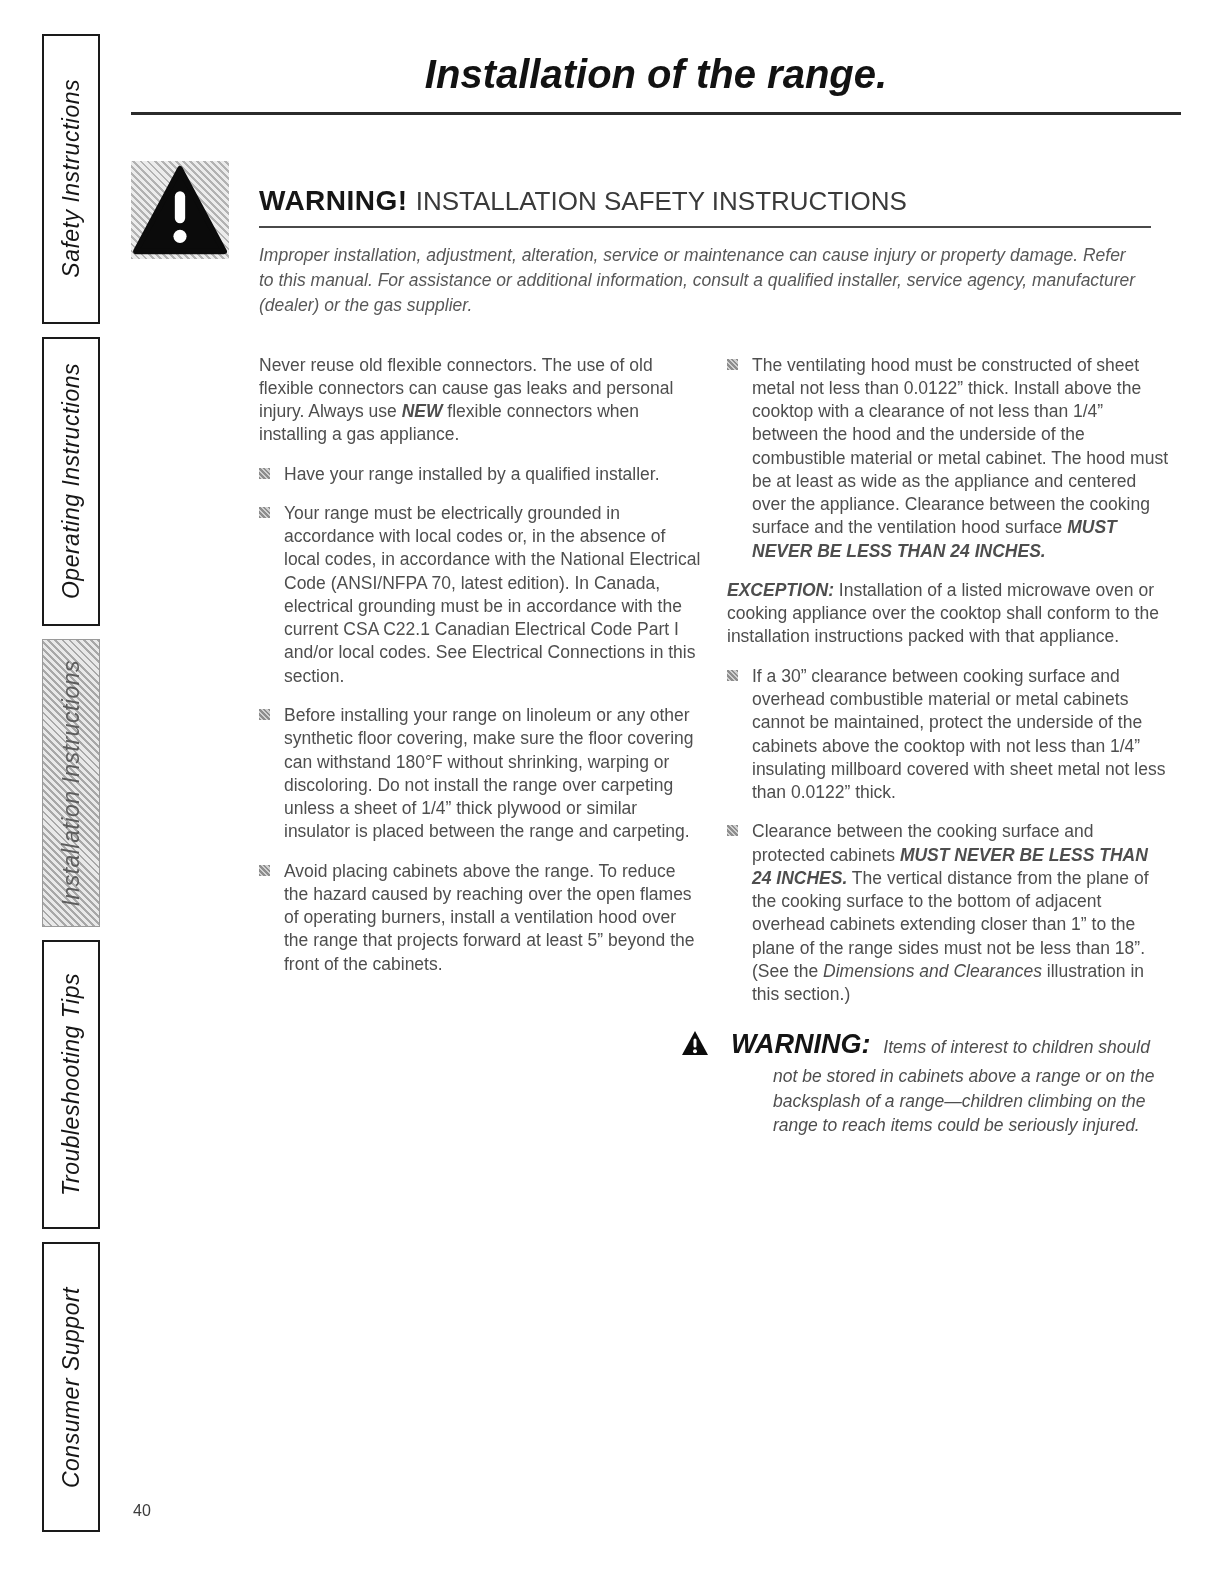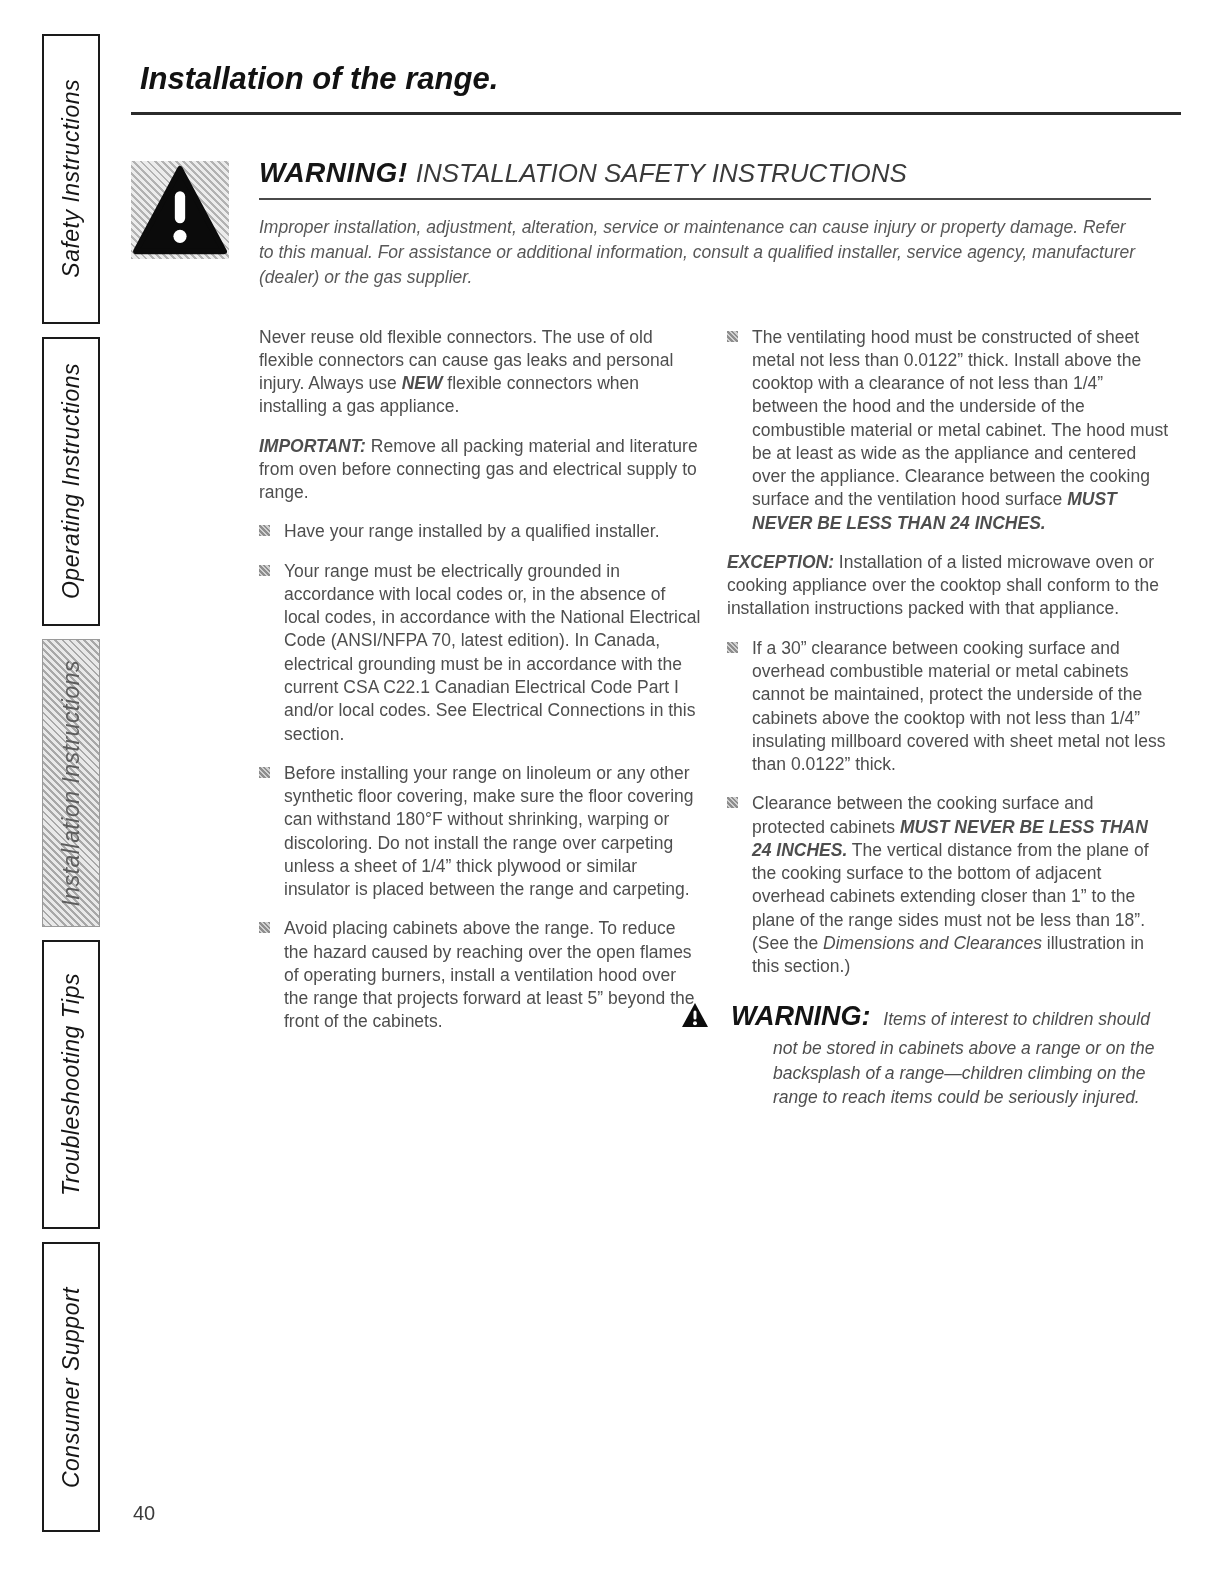--- a/index.html
+++ b/index.html
@@ -47,40 +47,41 @@
   }
   .tab.active .tab-label { color: #5d5d5d; }
 
   
   .main {
     position: absolute;
     left: 131px; top: 52px;
     width: 1050px;
   }
   .page-title {
-    margin: 9px;
-    font-size: 31px;
+    margin: 0;
+    font-size: 40px;
     font-weight: bold;
     font-style: italic;
     color: #121212;
+    text-align: center;
   }
   .title-rule { height: 3px; background: #2b2b2b; margin-top: 15px; }
 
   .warning-section { margin-top: 42px; display: flex; }
   .warning-icon {
     position: relative;
     flex: none;
     width: 98px; height: 98px;
     margin-top: 4px;
     background: repeating-linear-gradient(45deg, #b2b2b2 0 2px, #ececec 2px 5px);
   }
   .warning-icon svg { position: absolute; left: 2px; top: 4px; }
 
   .warning-body { margin-left: 30px; width: 892px; }
-  .warning-heading { font-style: italic; color: #2a2a2a; }
+  .warning-heading { color: #2a2a2a; margin-top: 28px; }
   .warning-word { font-size: 28px; font-weight: bold; letter-spacing: 0.5px; color: #161616; }
   .warning-sub { font-size: 26px; font-weight: normal; color: #3a3a3a; margin-left: 8px; }
   .warning-rule { height: 2px; background: #4a4a4a; margin-top: 9px; }
   .warning-intro {
     margin: 15px 0 8px 0;
     font-style: italic;
     font-size: 17.5px;
     line-height: 1.42;
     color: #585858;
     max-width: 880px;
@@ -125,21 +126,21 @@
     font-size: 27px;
     font-weight: bold;
     font-style: italic;
     color: #141414;
     margin: 0 8px 0 4px;
   }
 
   .page-number {
     position: absolute;
     left: 133px; top: 1502px;
-    font-size: 20px;
+    font-size: 16px;
     color: #3c3c3c;
   }
 </style>
 </head>
 <body>
 
 <div class="sheet">
 
   <nav class="sidebar" id="sidebar">
       <div class="tab">
@@ -177,21 +178,20 @@
           <span class="warning-word">WARNING!</span><span class="warning-sub">INSTALLATION SAFETY INSTRUCTIONS</span>
         </div>
         <div class="warning-rule"></div>
         <p class="warning-intro">Improper installation, adjustment, alteration, service or maintenance can cause injury or property damage. Refer to this manual. For assistance or additional information, consult a qualified installer, service agency, manufacturer (dealer) or the gas supplier.</p>
       </div>
     </section>
 
     <div class="columns">
       <div class="col" id="col-left">
           <div class="item para"><span class="seg ">Never reuse old flexible connectors. The use of old flexible connectors can cause gas leaks and personal injury. Always use </span><span class="seg bi">NEW</span><span class="seg "> flexible connectors when installing a gas appliance.</span></div>
-          <div class="item para"><span class="seg bi">IMPORTANT:</span><span class="seg "> Remove all packing material and literature from oven before connecting gas and electrical supply to range.</span></div>
           <div class="item bullet"><span class="marker"></span><span class="seg ">Have your range installed by a qualified installer.</span></div>
           <div class="item bullet"><span class="marker"></span><span class="seg ">Your range must be electrically grounded in accordance with local codes or, in the absence of local codes, in accordance with the National Electrical Code (ANSI/NFPA 70, latest edition). In Canada, electrical grounding must be in accordance with the current CSA C22.1 Canadian Electrical Code Part I and/or local codes. See Electrical Connections in this section.</span></div>
           <div class="item bullet"><span class="marker"></span><span class="seg ">Before installing your range on linoleum or any other synthetic floor covering, make sure the floor covering can withstand 180°F without shrinking, warping or discoloring. Do not install the range over carpeting unless a sheet of 1/4” thick plywood or similar insulator is placed between the range and carpeting.</span></div>
           <div class="item bullet"><span class="marker"></span><span class="seg ">Avoid placing cabinets above the range. To reduce the hazard caused by reaching over the open flames of operating burners, install a ventilation hood over the range that projects forward at least 5” beyond the front of the cabinets.</span></div>
         </div>
       <div class="col" id="col-right">
           <div class="item bullet"><span class="marker"></span><span class="seg ">The ventilating hood must be constructed of sheet metal not less than 0.0122” thick. Install above the cooktop with a clearance of not less than 1/4” between the hood and the underside of the combustible material or metal cabinet. The hood must be at least as wide as the appliance and centered over the appliance. Clearance between the cooking surface and the ventilation hood surface </span><span class="seg bi">MUST NEVER BE LESS THAN 24 INCHES.</span></div>
           <div class="item para"><span class="seg bi">EXCEPTION:</span><span class="seg "> Installation of a listed microwave oven or cooking appliance over the cooktop shall conform to the installation instructions packed with that appliance.</span></div>
           <div class="item bullet"><span class="marker"></span><span class="seg ">If a 30” clearance between cooking surface and overhead combustible material or metal cabinets cannot be maintained, protect the underside of the cabinets above the cooktop with not less than 1/4” insulating millboard covered with sheet metal not less than 0.0122” thick.</span></div>
           <div class="item bullet"><span class="marker"></span><span class="seg ">Clearance between the cooking surface and protected cabinets </span><span class="seg bi">MUST NEVER BE LESS THAN 24 INCHES.</span><span class="seg "> The vertical distance from the plane of the cooking surface to the bottom of adjacent overhead cabinets extending closer than 1” to the plane of the range sides must not be less than 18”. (See the </span><span class="seg i">Dimensions and Clearances</span><span class="seg "> illustration in this section.)</span></div>

